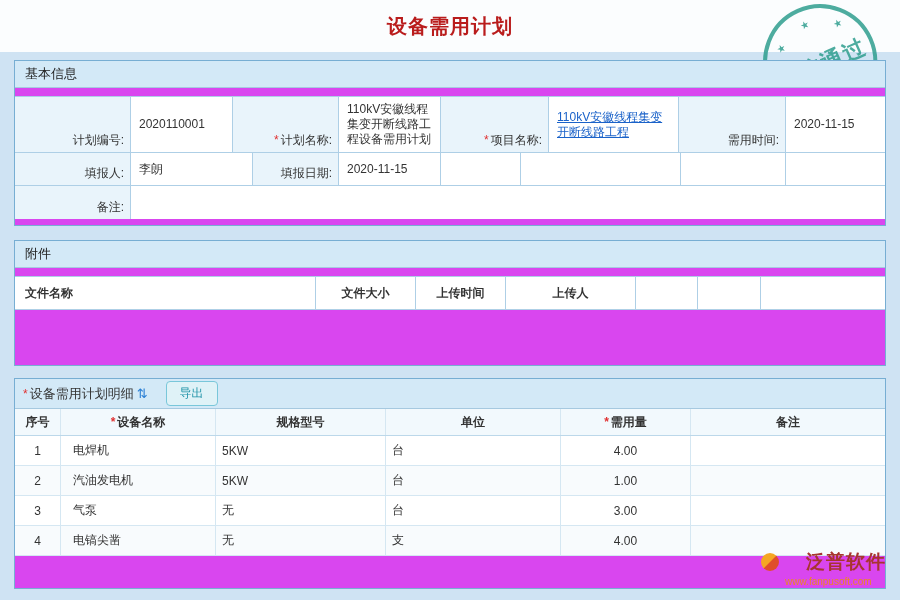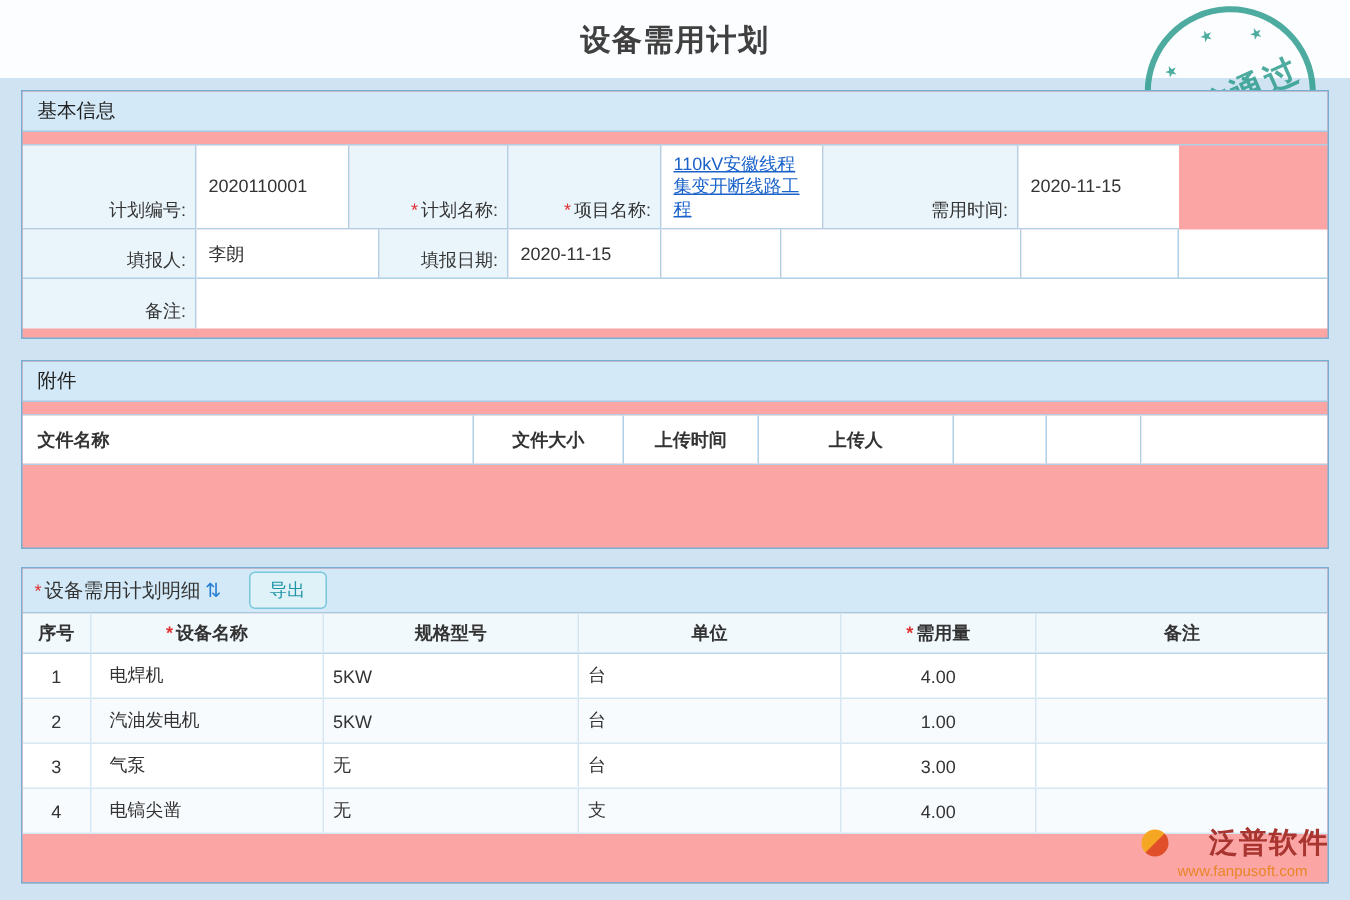--- a/index.html
+++ b/index.html
@@ -7,27 +7,27 @@
   body {
     position:relative;
     background:#cfe3f3;
     font-family:"Liberation Sans","DejaVu Sans",sans-serif;
     color:#333;
     overflow:hidden;
   }
   .top-strip { position:absolute; top:0; left:0; width:900px; height:52px; background:#fbfdfe; }
   .page-title {
     position:absolute; top:13px; left:0; width:900px; text-align:center;
-    font-size:20px; font-weight:bold; color:#404040; letter-spacing:1px;
+    font-size:20px; font-weight:bold; color:#b91c1c; letter-spacing:1px;
   }
 
   
   .panel {
     position:absolute; left:14px; width:872px;
-    background:#fca5a5; border:1px solid #77aed3; overflow:hidden;
+    background:#d946ef; border:1px solid #77aed3; overflow:hidden;
   }
   #basic  { top:60px;  height:166px; }
   #attach { top:240px; height:126px; }
   #detail { top:378px; height:211px; }
   .panel-header {
     height:27px; line-height:26px; background:#d3e9f7;
     border-bottom:1px solid #a6c9e0; font-size:13px; padding-left:10px; color:#222;
   }
 
   
@@ -141,20 +141,23 @@
       <div class="cell lbl">
           <span>计划编号:</span>
         </div>
       <div class="cell val">
           <span>2020110001</span>
         </div>
       <div class="cell lbl">
           <span class="req">*</span>
           <span>计划名称:</span>
         </div>
+      <div class="cell val">
+          <span>110kV安徽线程集变开断线路工程设备需用计划</span>
+        </div>
       <div class="cell lbl">
           <span class="req">*</span>
           <span>项目名称:</span>
         </div>
       <div class="cell val">
           <a class="link">110kV安徽线程集变开断线路工程</a>
         </div>
       <div class="cell lbl">
           <span>需用时间:</span>
         </div>

